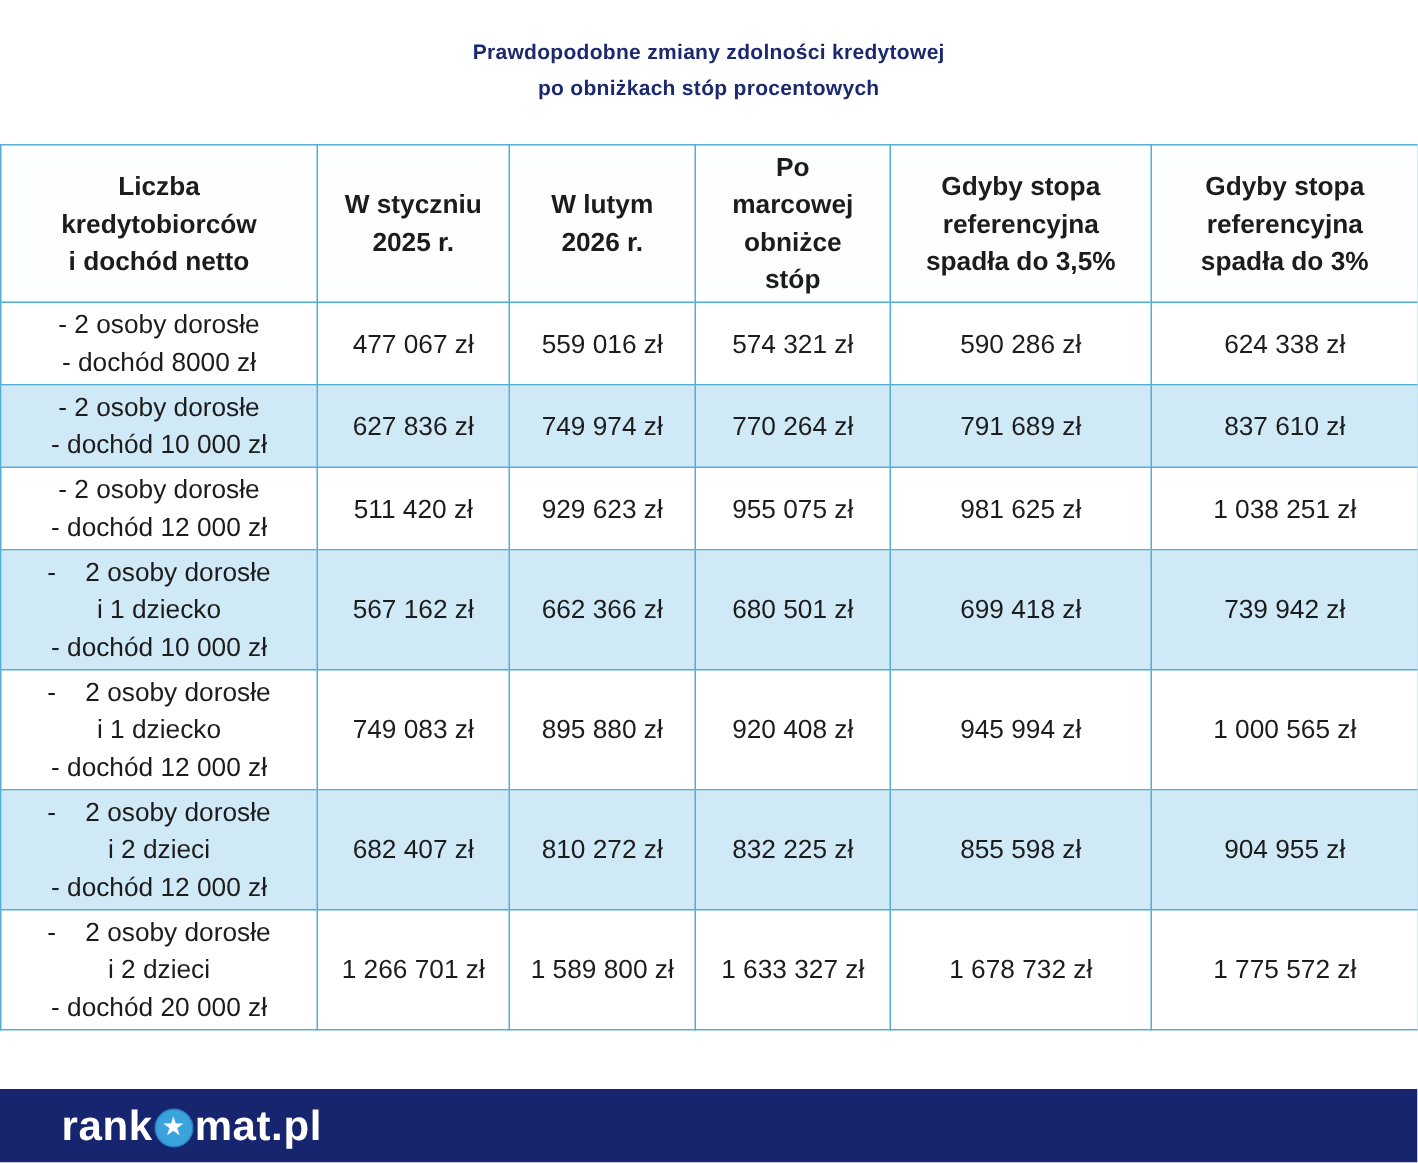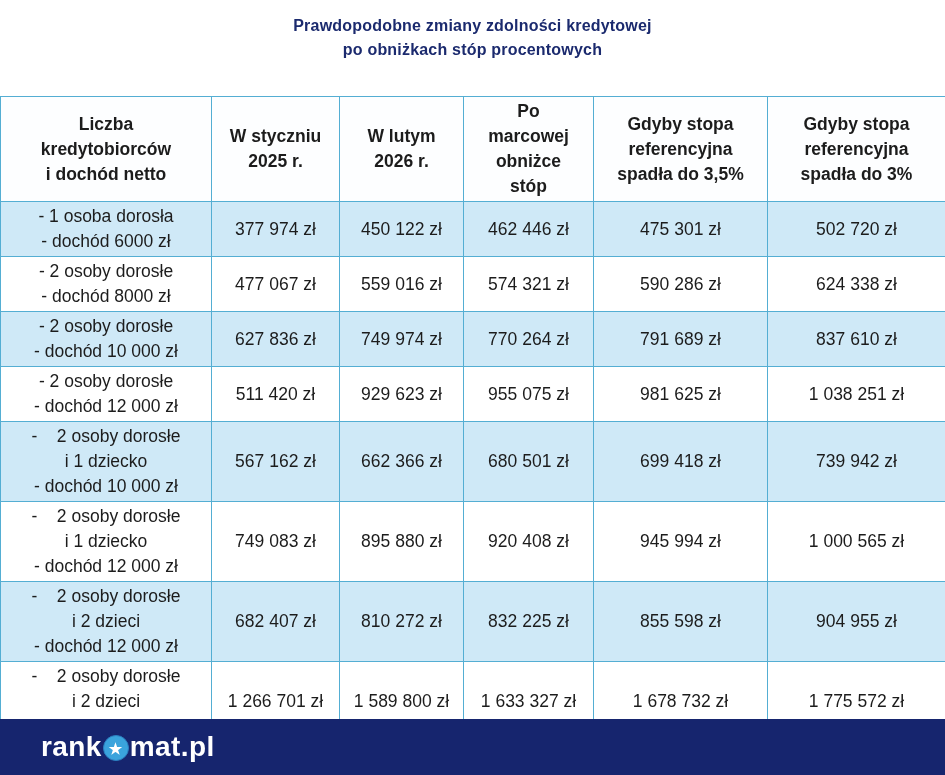--- a/index.html
+++ b/index.html
@@ -17,22 +17,22 @@
   }
   
   .title-block {
     height: 96px;
     display: flex;
     justify-content: center;
     align-items: flex-start;
     padding-top: 14px;
   }
   .page-title {
-    margin: 0;
-    font-size: 16px;
+    margin: 8px;
+    font-size: 14px;
     line-height: 24px;
     font-weight: bold;
     color: #1b2a6e;
     text-align: center;
     white-space: pre-line;
     letter-spacing: 0.2px;
   }
   
   table.capacity {
     border-collapse: collapse;
@@ -64,21 +64,21 @@
   table.capacity td.label {
     white-space: pre-wrap;
   }
   tr.short { height: 51px; }
   tr.tall  { height: 77px; }
   tr.blue td { background: #cfe9f7; }
   
   .footer-bar {
     position: absolute;
     left: 0; right: 0; bottom: 0;
-    height: 56px;
+    height: 49px;
     background: #16256e;
     display: flex;
     align-items: center;
     padding-left: 41px;
   }
   .logo {
     display: flex;
     align-items: center;
     color: #ffffff;
     font-size: 28px;
@@ -136,29 +136,20 @@
 stóp</th>
         <th>Gdyby stopa
 referencyjna
 spadła do 3,5%</th>
         <th>Gdyby stopa
 referencyjna
 spadła do 3%</th>
       </tr>
     </thead>
     <tbody>
-      <tr class="short blue">
-        <td class="label">- 1 osoba dorosła
-- dochód 6000 zł</td>
-        <td>377 974 zł</td>
-        <td>450 122 zł</td>
-        <td>462 446 zł</td>
-        <td>475 301 zł</td>
-        <td>502 720 zł</td>
-      </tr>
       <tr class="short">
         <td class="label">- 2 osoby dorosłe
 - dochód 8000 zł</td>
         <td>477 067 zł</td>
         <td>559 016 zł</td>
         <td>574 321 zł</td>
         <td>590 286 zł</td>
         <td>624 338 zł</td>
       </tr>
       <tr class="short blue">

